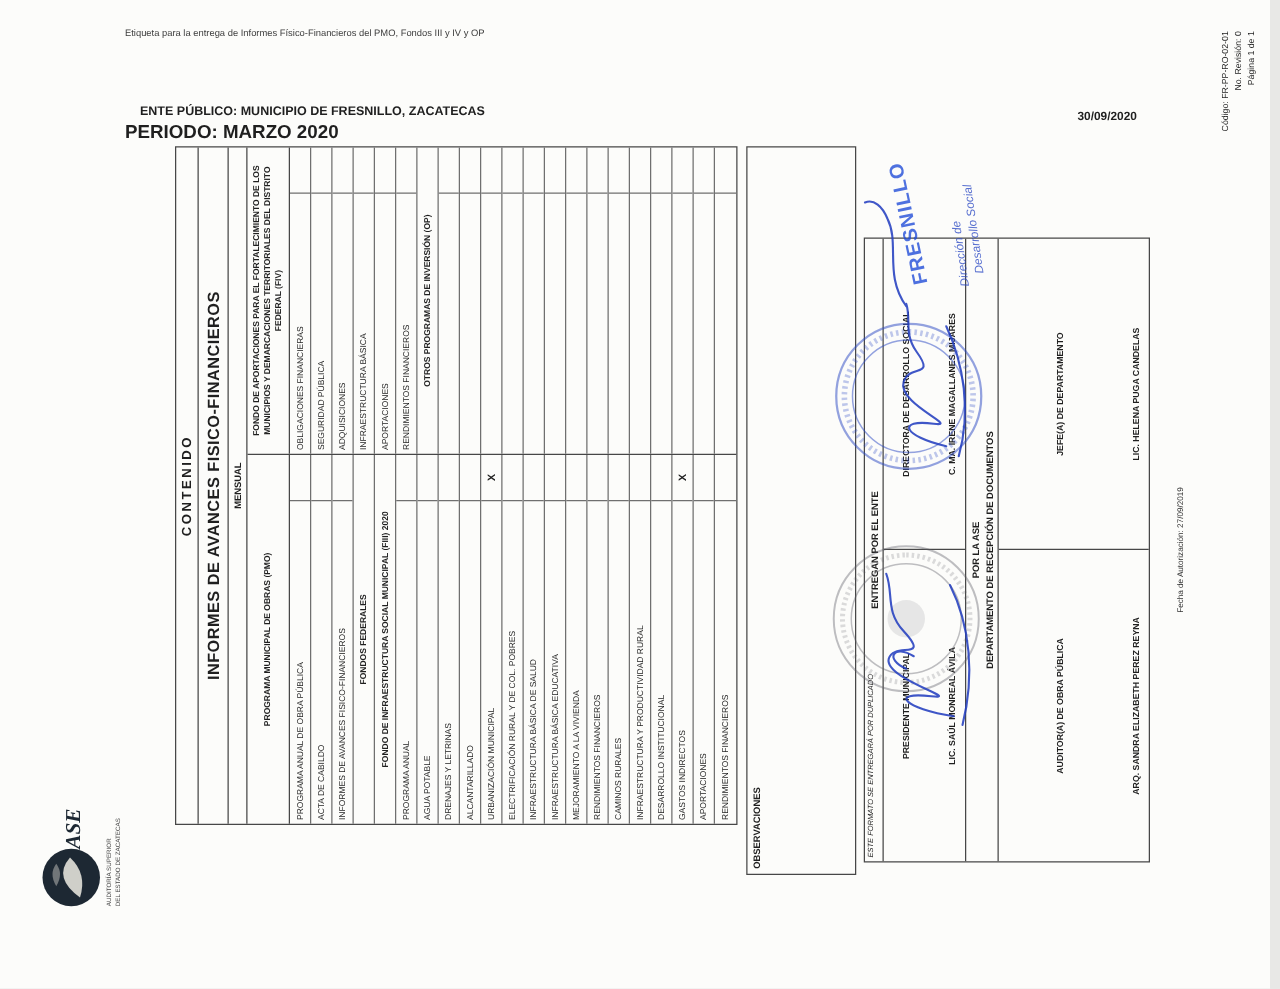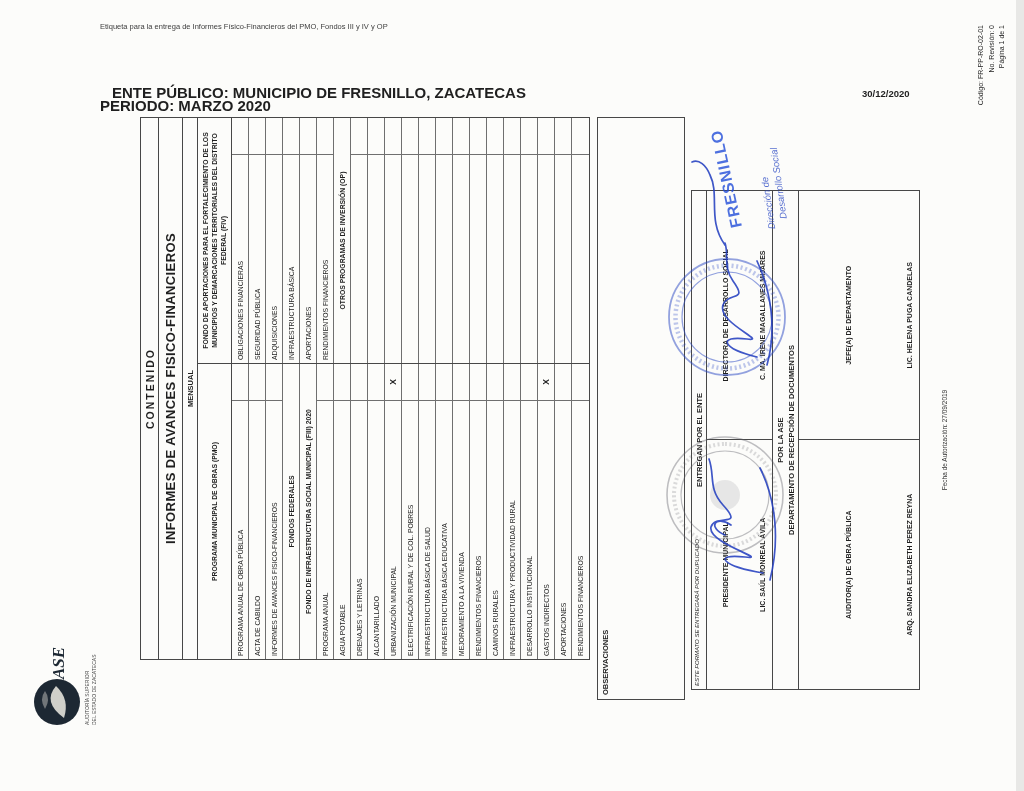--- a/index.html
+++ b/index.html
@@ -2,21 +2,21 @@
 <html><head>
 <meta charset="utf-8">
 <style>
   html,body{margin:0;padding:0;background:#e8e8e6;}
   *{box-sizing:border-box;}
   .canvas{position:relative;width:1016px;height:791px;background:#fcfcfa;overflow:hidden;
           font-family:"Liberation Sans",sans-serif;color:#1f1f1f;}
   
   .hdr{position:absolute;white-space:nowrap;}
   .h-etiqueta{left:100px;top:22px;font-size:7.5px;color:#3d3d3d;}
-  .h-ente{left:100px;top:84px;font-size:15px;font-weight:bold;padding-left:12px;}
+  .h-ente{left:100px;top:84px;font-size:10px;font-weight:bold;padding-left:12px;}
   .h-periodo{left:100px;top:97px;font-size:15px;font-weight:bold;}
   .h-scandate{left:862px;top:88px;font-size:9.5px;font-weight:bold;}
   
   .doc{position:absolute;left:25px;top:785px;width:775px;height:995px;
        transform:rotate(-90deg);transform-origin:0 0;}
   
   .logo{position:absolute;left:56px;top:6px;width:100px;height:68px;}
   
   .tbl{position:absolute;left:125px;top:115px;width:543px;border:1.2px solid #474747;background:rgba(255,255,255,0);}
   .t-title{height:18px;line-height:18px;text-align:center;font-weight:bold;font-size:10.5px;
@@ -59,21 +59,21 @@
   .overlay{position:absolute;left:0;top:0;width:775px;height:995px;z-index:6;pointer-events:none;}
 </style>
 </head>
 <body>
 
 <div class="canvas">
 
   <div class="hdr h-etiqueta">Etiqueta para la entrega de Informes Físico-Financieros del PMO, Fondos III y IV y OP</div>
   <div class="hdr h-ente">ENTE PÚBLICO: MUNICIPIO DE FRESNILLO, ZACATECAS</div>
   <div class="hdr h-periodo">PERIODO: MARZO 2020</div>
-  <div class="hdr h-scandate">30/12/2020</div>
+  <div class="hdr h-scandate">30/09/2020</div>
 
   <div class="doc">
 
     <div class="logo">
       <svg width="100" height="68" viewBox="0 0 100 68">
         <circle cx="27" cy="26" r="23" fill="#1d2833"></circle>
         <path d="M11,33 q16,-22 32,-8 q-13,14 -32,8 z" fill="#efece4" opacity="0.85"></path>
         <path d="M20,14 q10,-6 18,0 q-8,6 -18,0 z" fill="#efece4" opacity="0.4"></path>
         <text x="50" y="33" font-family="Liberation Serif, serif" font-style="italic" font-weight="bold" font-size="17" fill="#1d2833">ASE</text>
         <text x="4" y="58" font-size="5" fill="#444">AUDITORÍA SUPERIOR</text>

